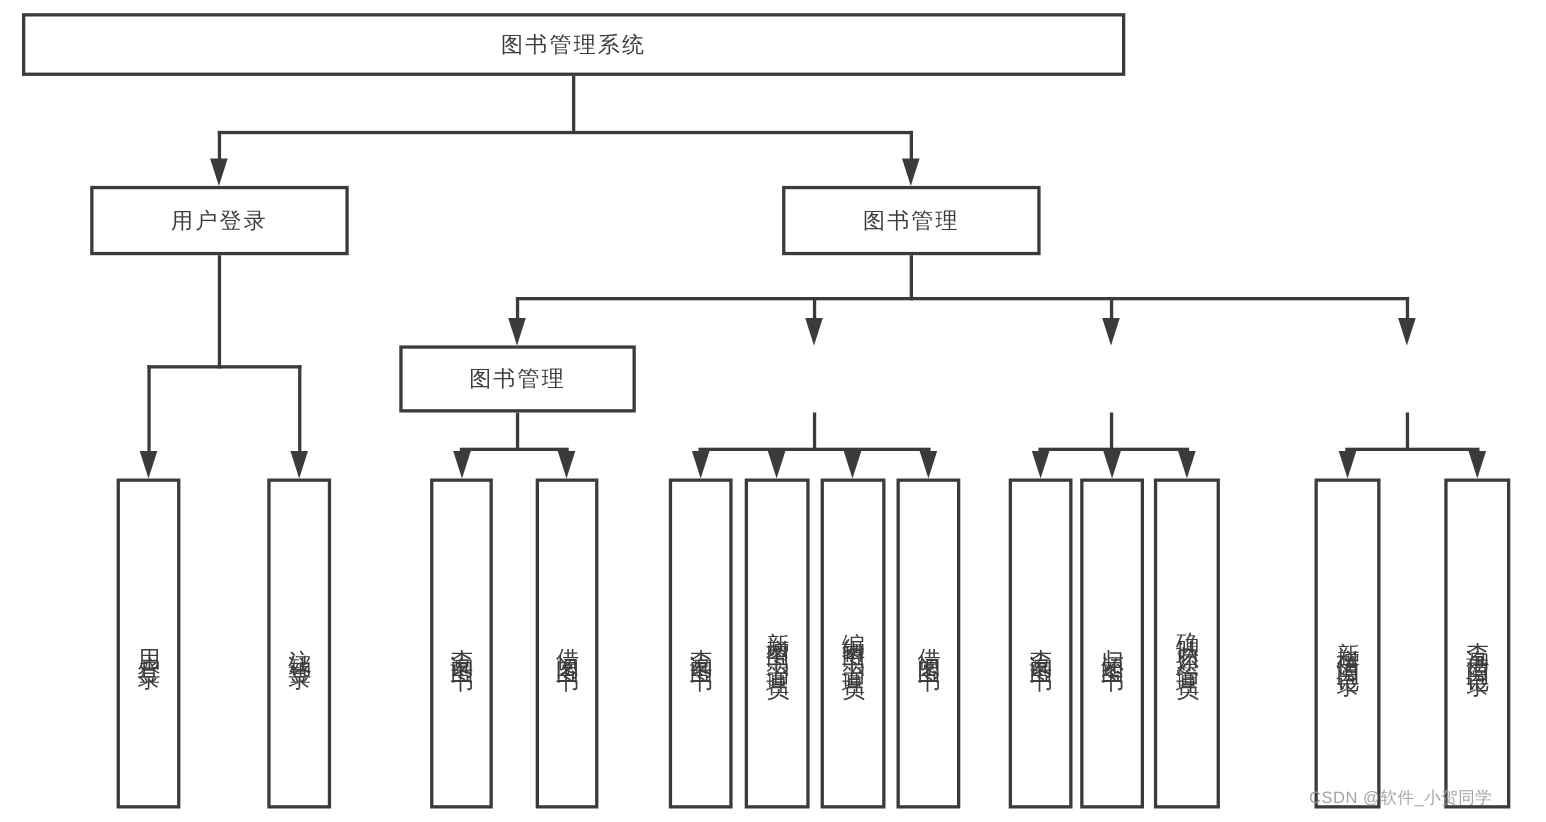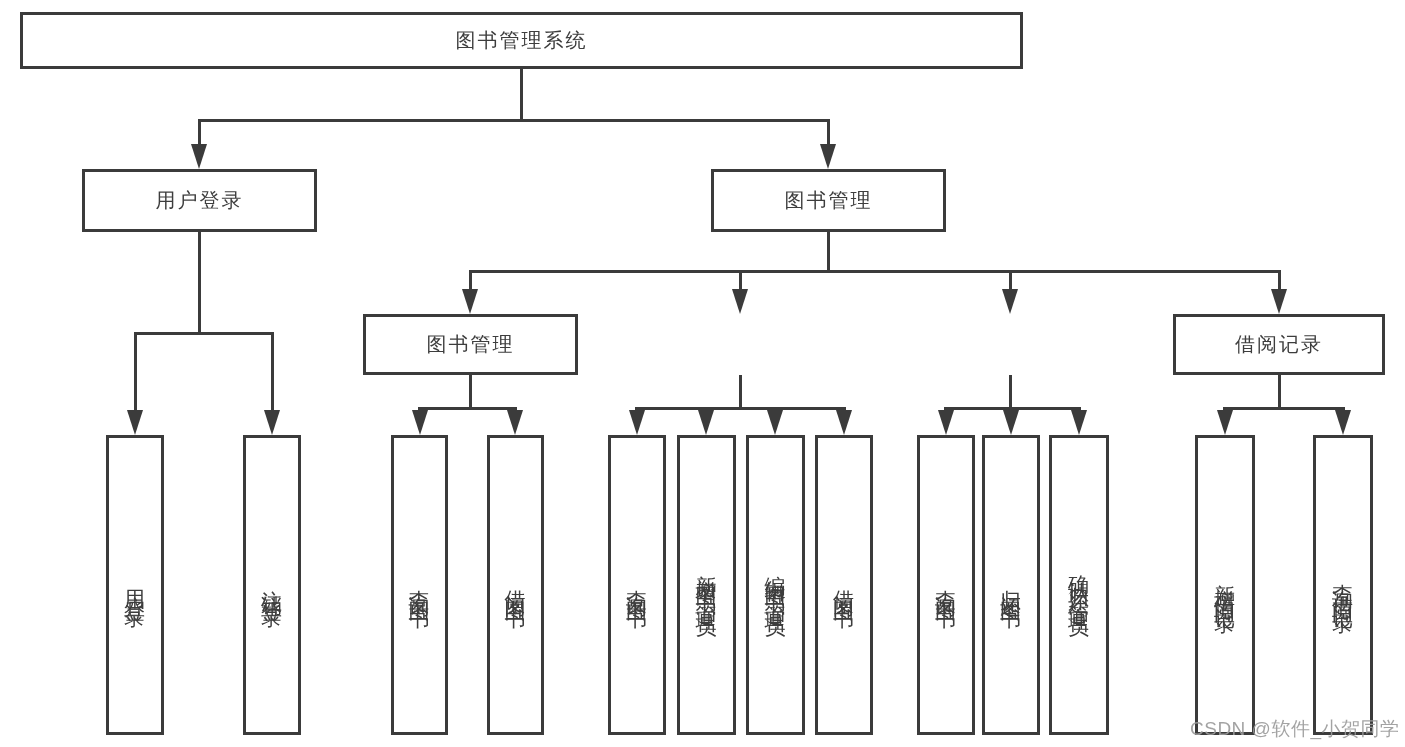--- a/index.html
+++ b/index.html
@@ -21,21 +21,21 @@
   .hbox{font-size:20px;letter-spacing:2px;}
   .vbox{writing-mode:vertical-rl;text-orientation:mixed;font-size:21px;letter-spacing:6px;line-height:1;}
   .vline{position:absolute;width:3px;background:var(--line);}
   .hline{position:absolute;height:3px;background:var(--line);}
   .arrow{
     position:absolute;width:0;height:0;
     border-left:8px solid transparent;border-right:8px solid transparent;
     border-top:25px solid var(--line);
   }
   .watermark{
-    position:absolute;left:1190px;top:716px;font-size:19px;letter-spacing:0.5px;
+    position:absolute;left:1190px;top:716px;font-size:15px;letter-spacing:0.5px;
     color:var(--wm);opacity:0.92;white-space:nowrap;z-index:5;
   }
 </style>
 </head>
 <body>
 
 <div class="canvas">
 
   <div class="box hbox" style="left:20px;top:12px;width:1003px;height:57px">
     <span>图书管理系统</span>
@@ -68,23 +68,20 @@
   <div class="arrow" style="left:462px;top:289px"></div>
   <div class="vline" style="left:739px;top:270px;height:21px"></div>
   <div class="arrow" style="left:732px;top:289px"></div>
   <div class="vline" style="left:1009px;top:270px;height:21px"></div>
   <div class="arrow" style="left:1002px;top:289px"></div>
   <div class="vline" style="left:1278px;top:270px;height:21px"></div>
   <div class="arrow" style="left:1271px;top:289px"></div>
 
   <div class="box hbox" style="left:363px;top:314px;width:215px;height:61px">
     <span>图书管理</span>
-  </div>
-  <div class="box hbox" style="left:1173px;top:314px;width:212px;height:61px">
-    <span>借阅记录</span>
   </div>
 
   <div class="vline" style="left:469px;top:375px;height:34px"></div>
   <div class="hline" style="left:418px;top:407px;width:99px"></div>
   <div class="arrow" style="left:412px;top:410px"></div>
   <div class="arrow" style="left:507px;top:410px"></div>
 
   <div class="vline" style="left:739px;top:375px;height:34px"></div>
   <div class="hline" style="left:635px;top:407px;width:211px"></div>
   <div class="arrow" style="left:629px;top:410px"></div>

